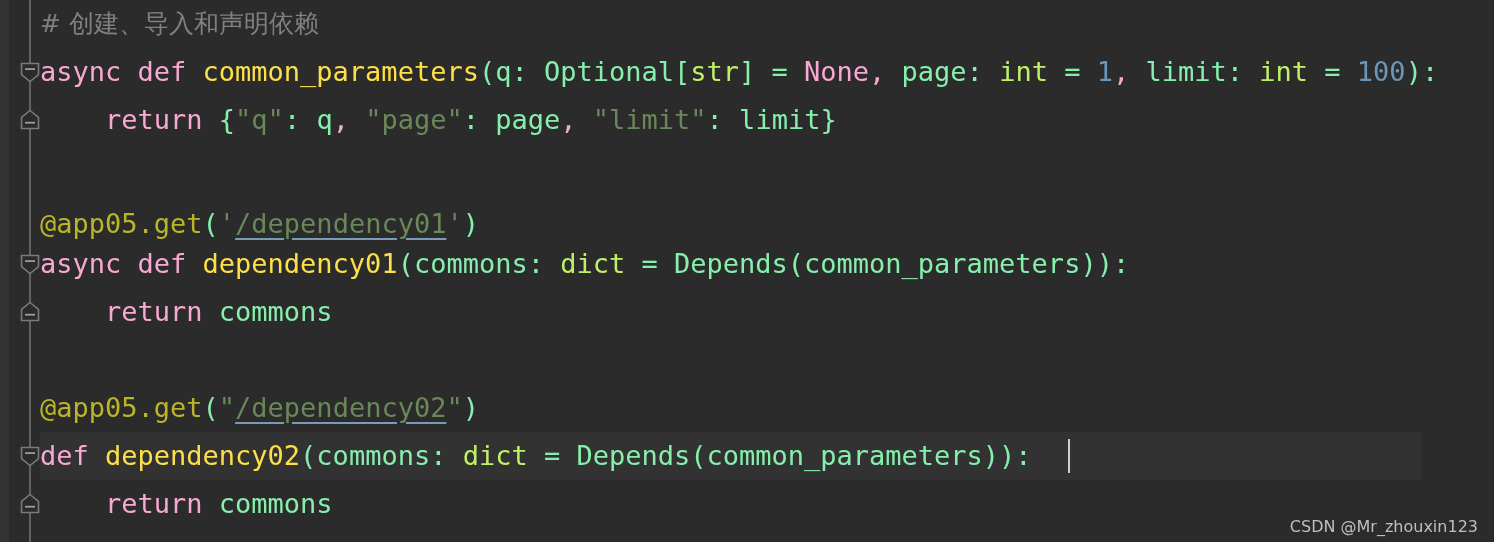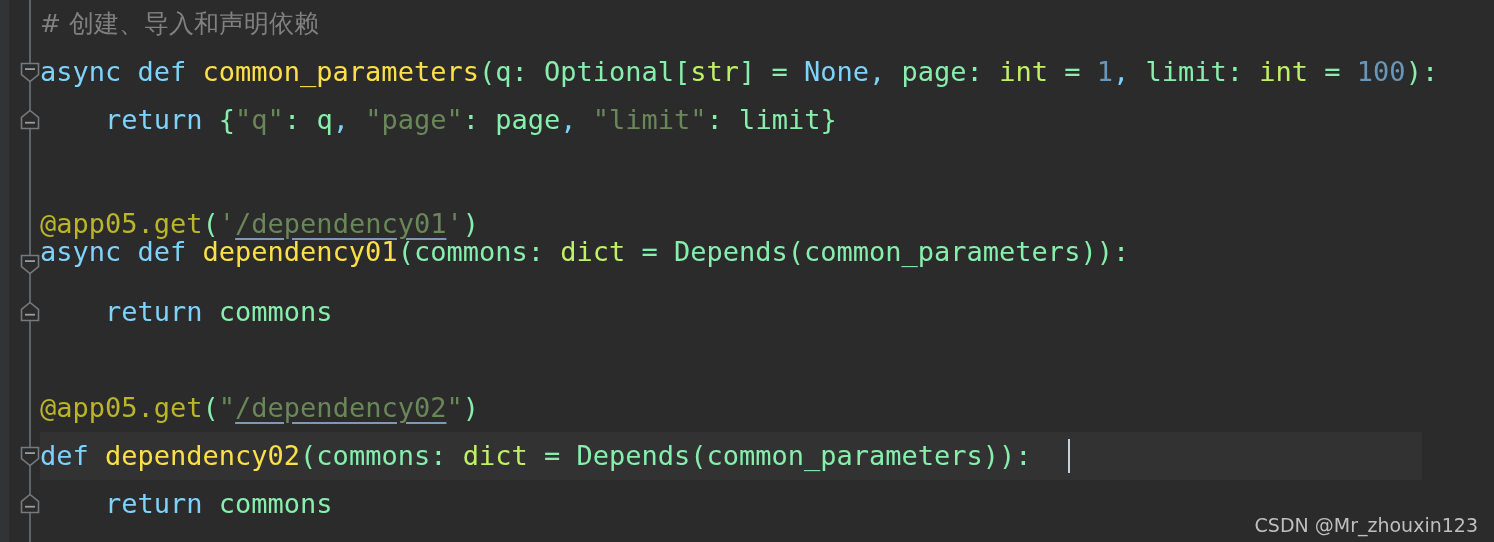--- a/index.html
+++ b/index.html
@@ -85,21 +85,21 @@
     left: 40px;
     top: 0;
     white-space: pre;
   }
   .line.current {
     background: #323232;
   }
 
   
   .t-comment  { color: #808080; }
-  .t-kw       { color: #7dd3fc; }
+  .t-kw       { color: #f9a8d4; }
   .t-func     { color: #fde047; }
   .t-str      { color: #6a8759; }
   .t-strlink  { color: #6a8759; text-decoration: underline; text-decoration-color: #7a9ab8; text-underline-offset: 5px; }
   .t-type     { color: #bef264; }
   .t-num      { color: #6897bb; }
   .t-deco     { color: #bbb529; }
   .t-punct    { color: #86efac; }
 
   
   .line.comment-line .txt {
@@ -115,21 +115,21 @@
     background: #c8d0d8;
     z-index: 6;
   }
 
   
   .watermark {
     position: absolute;
     right: 16px;
     bottom: 6px;
     font-family: "DejaVu Sans", "Liberation Sans", sans-serif;
-    font-size: 19px;
+    font-size: 16px;
     color: #bfbfbf;
     z-index: 8;
     white-space: pre;
   }
 </style>
 </head>
 <body>
 
 <div id="editor">
 
@@ -137,21 +137,21 @@
     <div class="gutter-inner"></div>
     <div class="gutter-edge"></div>
   </div>
 
   <div class="code-layer">
       <div class="line comment-line" style="top: 0px;"><span class="txt"><span class="t-comment"># 创建、导入和声明依赖</span></span></div>
       <div class="line" style="top: 48px;"><span class="txt"><span class="t-kw">async def </span><span class="t-func">common_parameters</span><span class="t-punct">(q: Optional[</span><span class="t-type">str</span><span class="t-punct">] = </span><span class="t-kw">None</span><span class="t-kw">,</span><span class="t-punct"> page: </span><span class="t-type">int</span><span class="t-punct"> = </span><span class="t-num">1</span><span class="t-kw">,</span><span class="t-punct"> limit: </span><span class="t-type">int</span><span class="t-punct"> = </span><span class="t-num">100</span><span class="t-punct">):</span></span></div>
       <div class="line" style="top: 96px;"><span class="txt"><span class="t-punct">    </span><span class="t-kw">return</span><span class="t-punct"> {</span><span class="t-str">"q"</span><span class="t-punct">: q</span><span class="t-kw">,</span><span class="t-punct"> </span><span class="t-str">"page"</span><span class="t-punct">: page</span><span class="t-kw">,</span><span class="t-punct"> </span><span class="t-str">"limit"</span><span class="t-punct">: limit}</span></span></div>
       <div class="line" style="top: 144px;"><span class="txt"></span></div>
       <div class="line" style="top: 200px;"><span class="txt"><span class="t-deco">@app05.get</span><span class="t-punct">(</span><span class="t-str">'</span><span class="t-strlink">/dependency01</span><span class="t-str">'</span><span class="t-punct">)</span></span></div>
-      <div class="line" style="top: 228px; text-decoration: underline;"><span class="txt"><span class="t-kw">async def </span><span class="t-func">dependency01</span><span class="t-punct">(commons: </span><span class="t-type">dict</span><span class="t-punct"> = Depends(common_parameters)):</span></span></div>
+      <div class="line" style="top: 240px; text-decoration: underline;"><span class="txt"><span class="t-kw">async def </span><span class="t-func">dependency01</span><span class="t-punct">(commons: </span><span class="t-type">dict</span><span class="t-punct"> = Depends(common_parameters)):</span></span></div>
       <div class="line" style="top: 288px;"><span class="txt"><span class="t-punct">    </span><span class="t-kw">return</span><span class="t-punct"> commons</span></span></div>
       <div class="line" style="top: 336px;"><span class="txt"></span></div>
       <div class="line" style="top: 384px;"><span class="txt"><span class="t-deco">@app05.get</span><span class="t-punct">(</span><span class="t-str">"</span><span class="t-strlink">/dependency02</span><span class="t-str">"</span><span class="t-punct">)</span></span></div>
       <div class="line current" style="top: 432px; text-align: center;"><span class="txt"><span class="t-kw">def </span><span class="t-func">dependency02</span><span class="t-punct">(commons: </span><span class="t-type">dict</span><span class="t-punct"> = Depends(common_parameters)):</span></span></div>
       <div class="line" style="top: 480px;"><span class="txt"><span class="t-punct">    </span><span class="t-kw">return</span><span class="t-punct"> commons</span></span></div>
     </div>
 
   <div class="fold-layer" style="position: absolute; left: 0px; top: 0px; width: 40px; height: 542px; z-index: 5;">
       <div class="fold-rail" style="top: 0px; height: 542px;"></div>
       <div class="fold-marker" style="top: 61px;">

